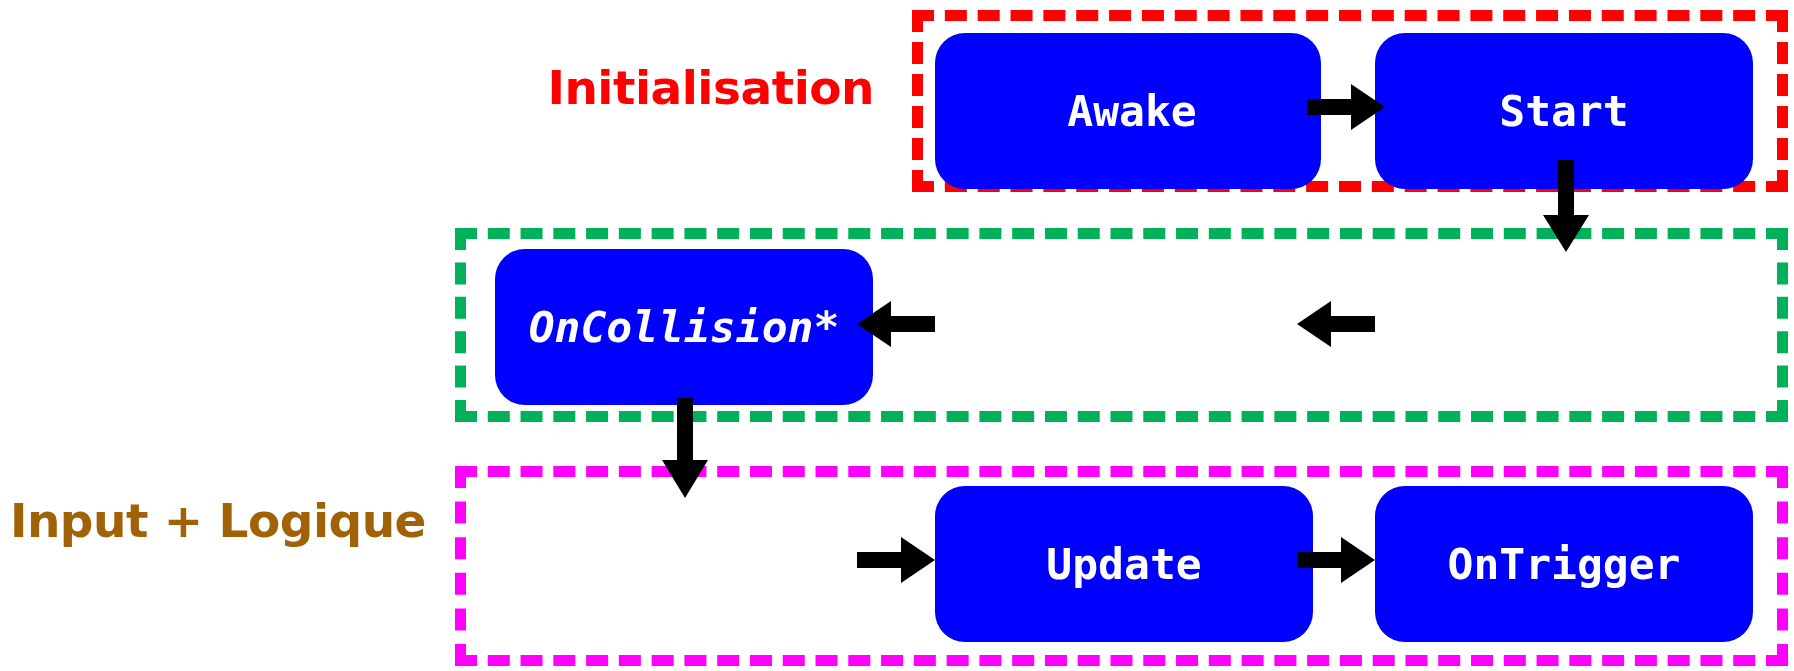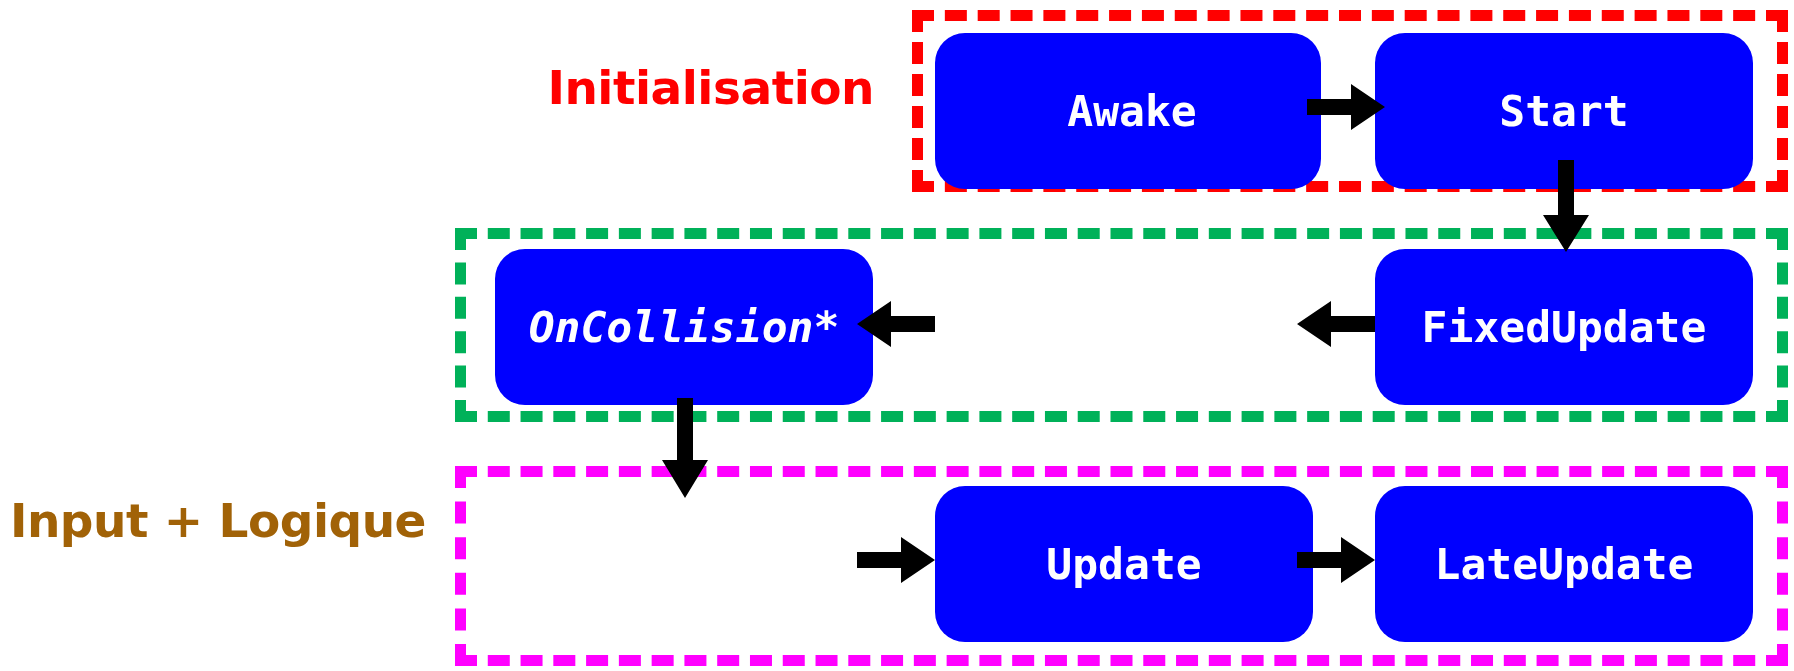--- a/index.html
+++ b/index.html
@@ -111,26 +111,25 @@
 
   <div class="group-label label-input">Input + Logique</div>
 
   <div class="node n-awake">Awake</div>
 
   <div class="node n-start">Start</div>
 
   <div class="node n-oncollision">OnCollision*</div>
 
 
-  <div class="node n-fixedupdate">FixedUpdate</div>
 
 
   <div class="node n-update">Update</div>
 
-  <div class="node n-lateupdate">LateUpdate</div>
+  <div class="node n-lateupdate">OnTrigger</div>
 
   <div class="arrow a-awake-start">
     <svg width="78" height="46" viewBox="0 0 78 46">
       <path d="M0 15 L44 15 L44 0 L78 23 L44 46 L44 31 L0 31 Z" fill="#000000"></path>
     </svg>
   </div>
 
   <div class="arrow a-start-fixed">
     <svg width="46" height="92" viewBox="0 0 46 92">
       <path d="M15 0 L31 0 L31 55 L46 55 L23 92 L0 55 L15 55 Z" fill="#000000"></path>

